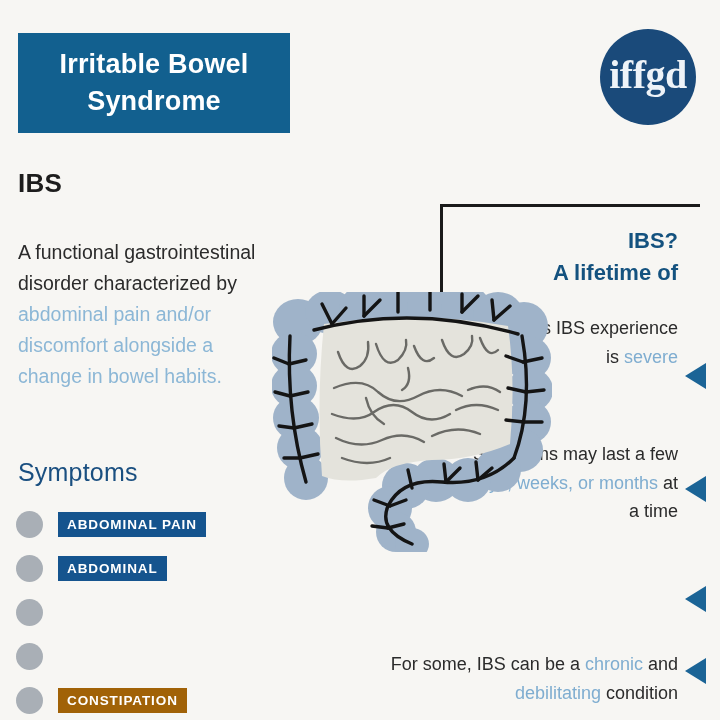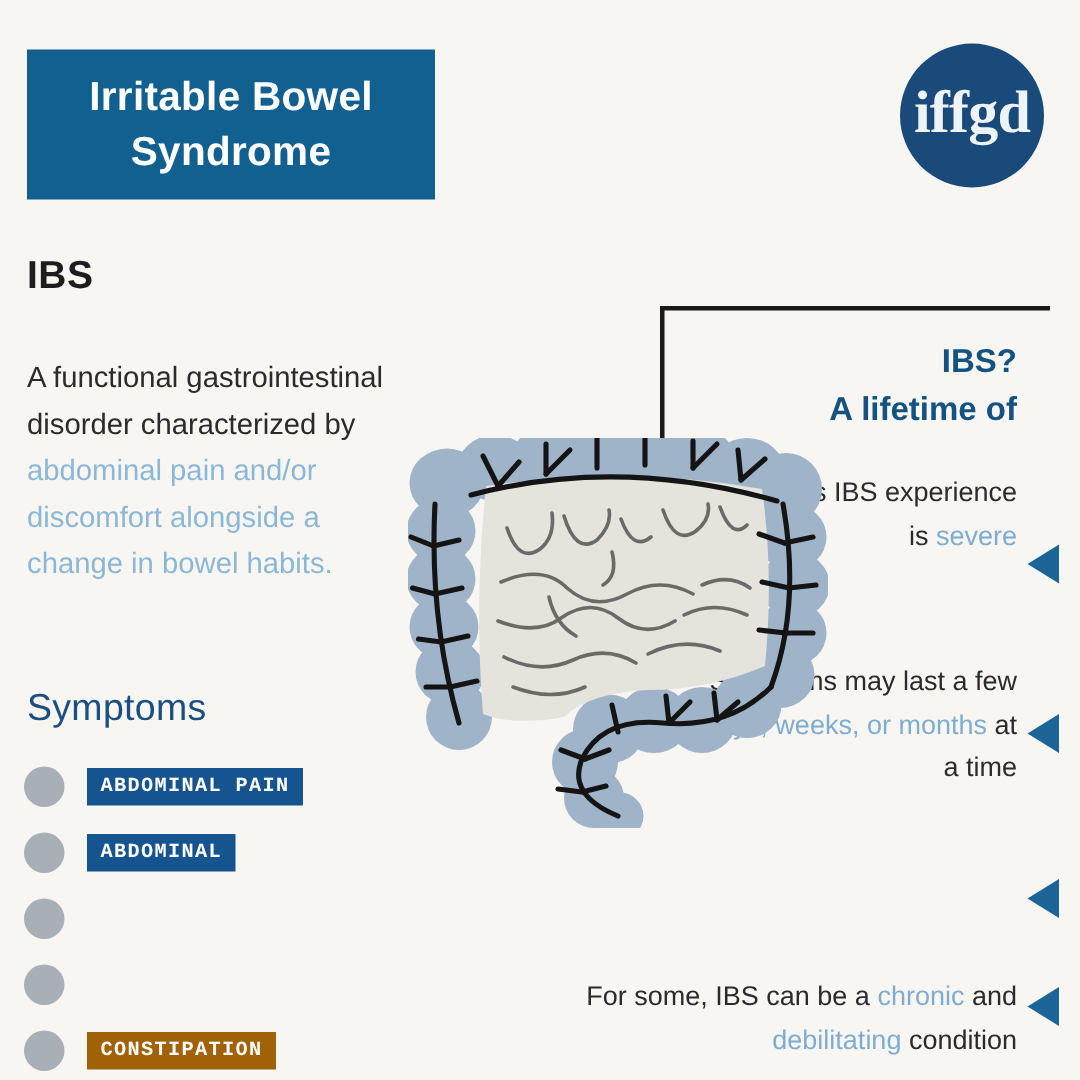--- a/index.html
+++ b/index.html
@@ -78,21 +78,20 @@
     letter-spacing: 0.2px;
   }
   #symptoms-list {
     position: absolute;
     left: 14px; top: 502px;
     width: 250px;
   }
   .symptom-row {
     display: flex; align-items: center;
     height: 44px;
-    font-family: Liberation Mono, monospace;
   }
   .symptom-dot {
     width: 27px; height: 27px;
     border-radius: 50%;
     background: #a9afb6;
     flex: 0 0 auto;
     margin-left: 2px;
   }
   .symptom-chip {
     margin-left: 15px;

